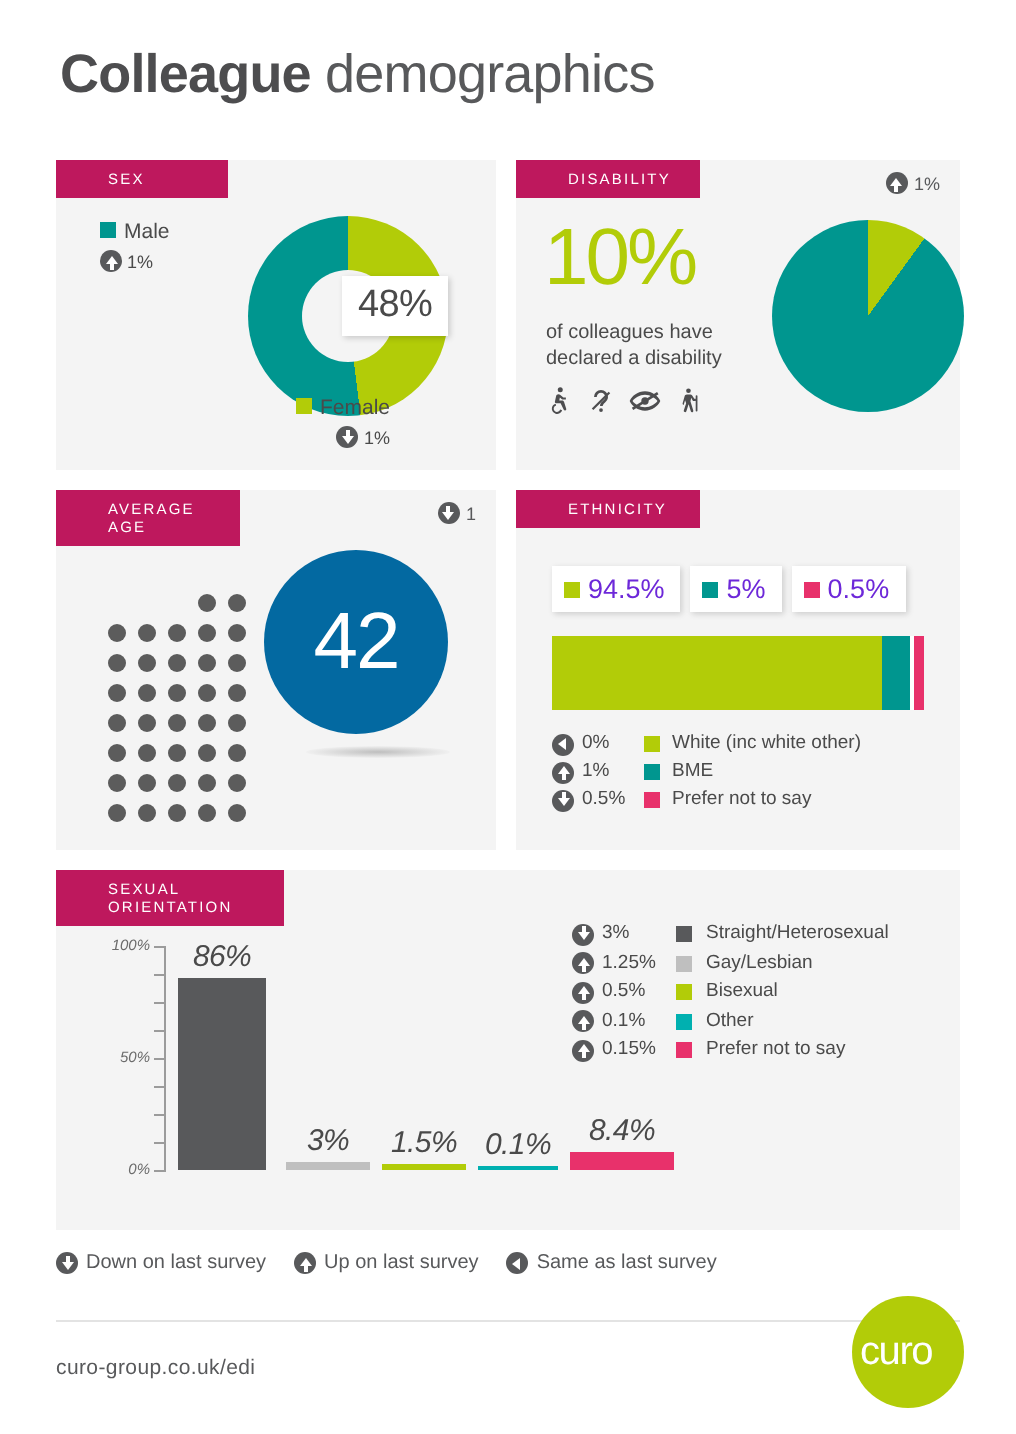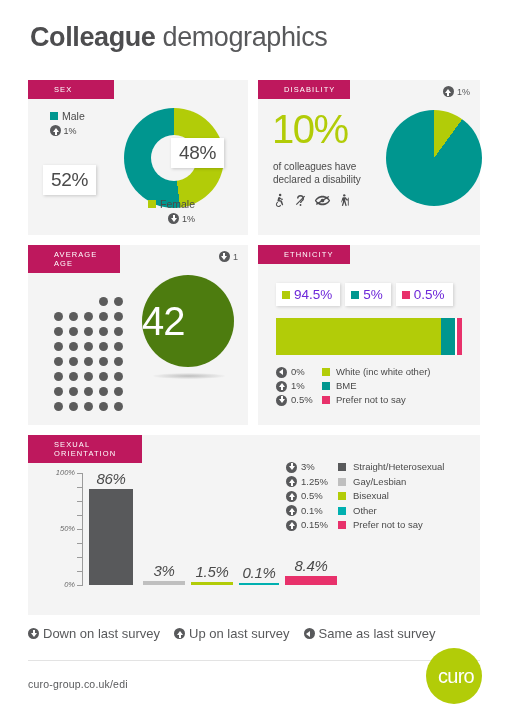--- a/index.html
+++ b/index.html
@@ -80,22 +80,22 @@
   .disIcons { position:absolute; left:14px; top:112px; display:flex; gap:6px; }
   .disIcons svg { display:block; }
   .pie { position:absolute; left: 128px; top: 30px; width: 96px; height: 96px; border-radius:50%;
     background: conic-gradient(#b2cc08 0deg 36deg, #00968f 36deg 360deg); }
 
   
   .dotgrid { position:absolute; left:26px; top:52px; }
   .dotrow { display:flex; gap:6px; margin-bottom:6px; }
   .dot { width:9px; height:9px; border-radius:50%; background:#5c5c5c; }
   .dot.blank { background: transparent; }
-  .ageCircle { position:absolute; left:114px; top:30px; width:92px; height:92px; border-radius:50%;
-    background:#4d7c0f; display:flex; align-items:center; }
+  .ageCircle { position:absolute; left:104px; top:30px; width:92px; height:92px; border-radius:50%;
+    background:#0369a1; display:flex; align-items:center; justify-content:center; }
   .ageCircle span { font-size:40px; color:#fff; letter-spacing:-1px; }
   .ageShadow { position:absolute; left:125px; top:128px; width:72px; height:6px; border-radius:50%;
     background: radial-gradient(ellipse at center, rgba(90,90,90,0.35) 0%, rgba(160,160,160,0.05) 70%, rgba(255,255,255,0) 100%); }
 
   
   .ethChips { position:absolute; left:18px; top:38px; display:flex; gap:5px; }
   .chip { background:#fff; box-shadow:1px 1px 3px rgba(0,0,0,0.16); padding:4px 8px 4px 6px;
     font-size:13.5px; color:#6d28d9; display:flex; align-items:center; }
   .chip i { width:8px; height:8px; display:inline-block; margin-right:4px; }
   .ethBar { position:absolute; left:18px; top:73px; width:186px; height:37px; display:flex; background:#fff; }
@@ -116,26 +116,26 @@
   .barcol .blab { position:absolute; bottom:100%; left:50%; transform:translateX(-50%);
     font-size:15px; color:#4a4a4a; white-space:nowrap; margin-bottom:2px; letter-spacing:-0.3px;}
   .barcol .brect { width:100%; }
 
   .oriLeg { position:absolute; left:258px; top:25px; font-size:9.5px; line-height:14.5px; color:#4a4a4a; }
   .oriLegRow { display:flex; align-items:center; }
   .oriLegRow .pct { width:52px; display:flex; align-items:center; gap:4px; }
   .oriLegRow .sw { width:8px; height:8px; display:inline-block; margin-right:7px; }
 
   
-  .keyRow { position:absolute; left:28px; top:626px; display:flex; gap:14px; font-size:13px; color:#58595b; align-items:center;}
+  .keyRow { position:absolute; left:28px; top:626px; display:flex; gap:14px; font-size:10px; color:#58595b; align-items:center;}
   .keyItem { display:flex; align-items:center; gap:4px; }
   .divider { position:absolute; left:28px; top:660px; width:452px; height:1px; background:#e3e3e3; }
   .footUrl { position:absolute; left:28px; top:678px; font-size:10.5px; color:#58595b; letter-spacing:0.2px;}
   .logo { position:absolute; left:426px; top:648px; width:56px; height:56px; border-radius:50%;
-    background:#b2cc08; display:flex; align-items:center; justify-content:center; }
+    background:#b2cc08; display:flex; align-items:center; }
   .logo span { color:#fff; font-size:20px; letter-spacing:-0.7px; margin-left:4px; }
 </style>
 </head>
 <body>
 
 <div class="page">
 
   <div class="header">
     <div class="title"><b>Colleague</b><span> demographics</span></div>
   </div>
@@ -148,21 +148,20 @@
     <div class="sexLegMale">
       <div><i class="legKey" style="background:#00968f"></i><span>Male</span></div>
       <div class="sub"><span class="arrow up"></span> <span>1%</span></div>
     </div>
 
     <div class="sexLegFemale">
       <div><i class="legKey" style="background:#b2cc08"></i><span>Female</span></div>
       <div class="sub"><span class="arrow down"></span> <span>1%</span></div>
     </div>
 
-    <div class="callout callout52">52%</div>
     <div class="callout callout48">48%</div>
   </div>
 
   <div class="panel disPanel">
     <div class="ptag tagDis">DISABILITY</div>
     <div class="corner-stat"><span class="arrow up"></span><span>1%</span></div>
 
     <div class="disBig">10%</div>
     <div class="disSub">
       <div>of colleagues have</div>

